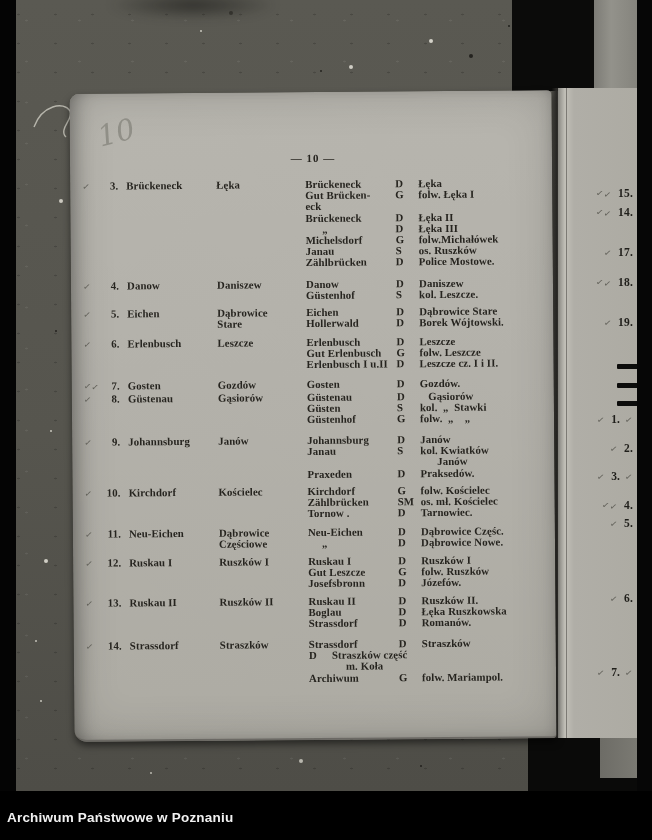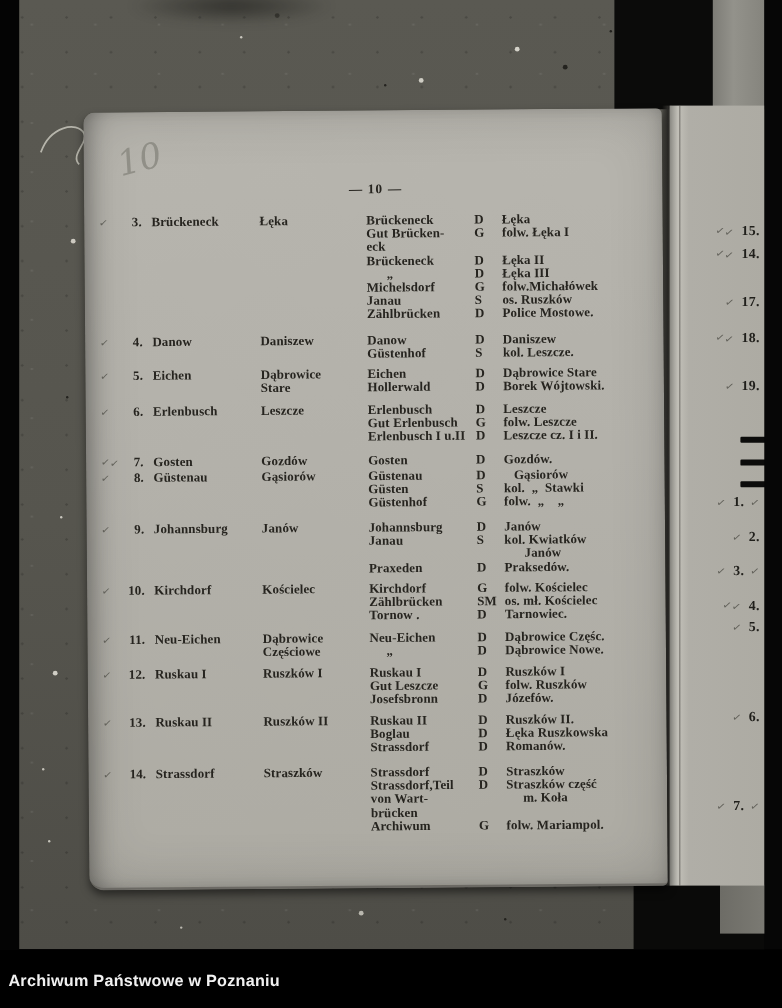--- a/index.html
+++ b/index.html
@@ -469,23 +469,20 @@
     <div class="ger">Strassdorf</div>
     <div class="pol">Straszków</div>
     <div class="rows">
   <div class="srow">
     <span class="rg">Strassdorf</span>
     <span class="rt">D</span>
     <span class="rp">Straszków</span>
   </div>
 
   <div class="srow">
-    <span class="rg">Strassdorf,Teil
-von Wart-
-brücken</span>
     <span class="rt">D</span>
     <span class="rp">Straszków część
      m. Koła</span>
   </div>
 
   <div class="srow">
     <span class="rg">Archiwum</span>
     <span class="rt">G</span>
     <span class="rp">folw. Mariampol.</span>
   </div>

